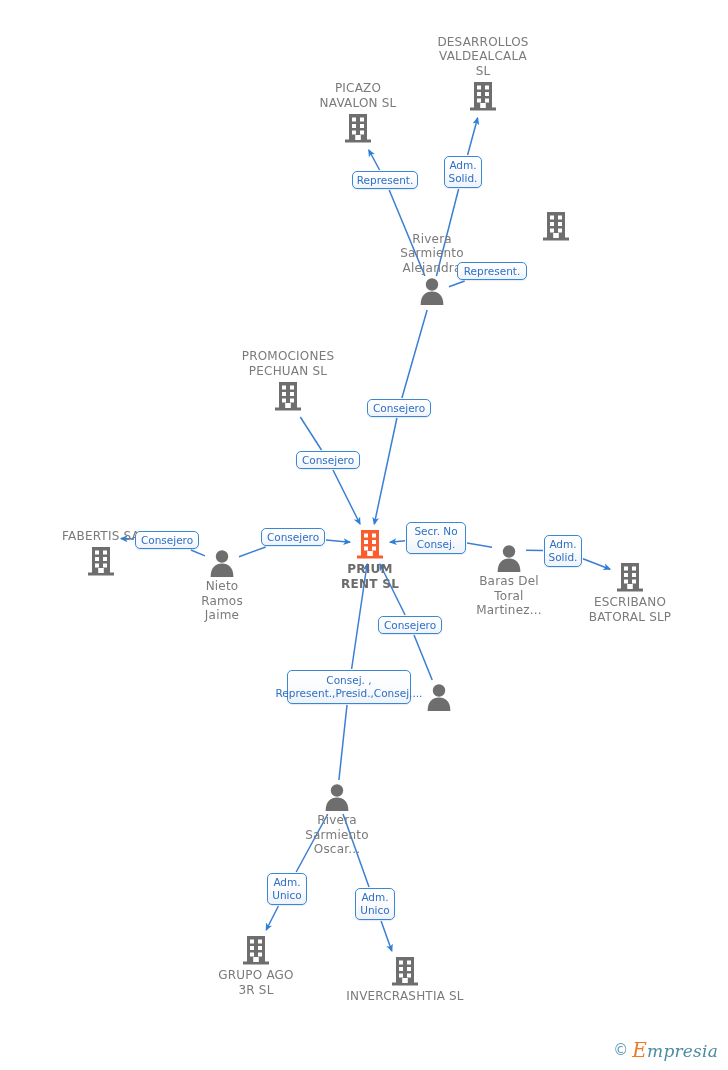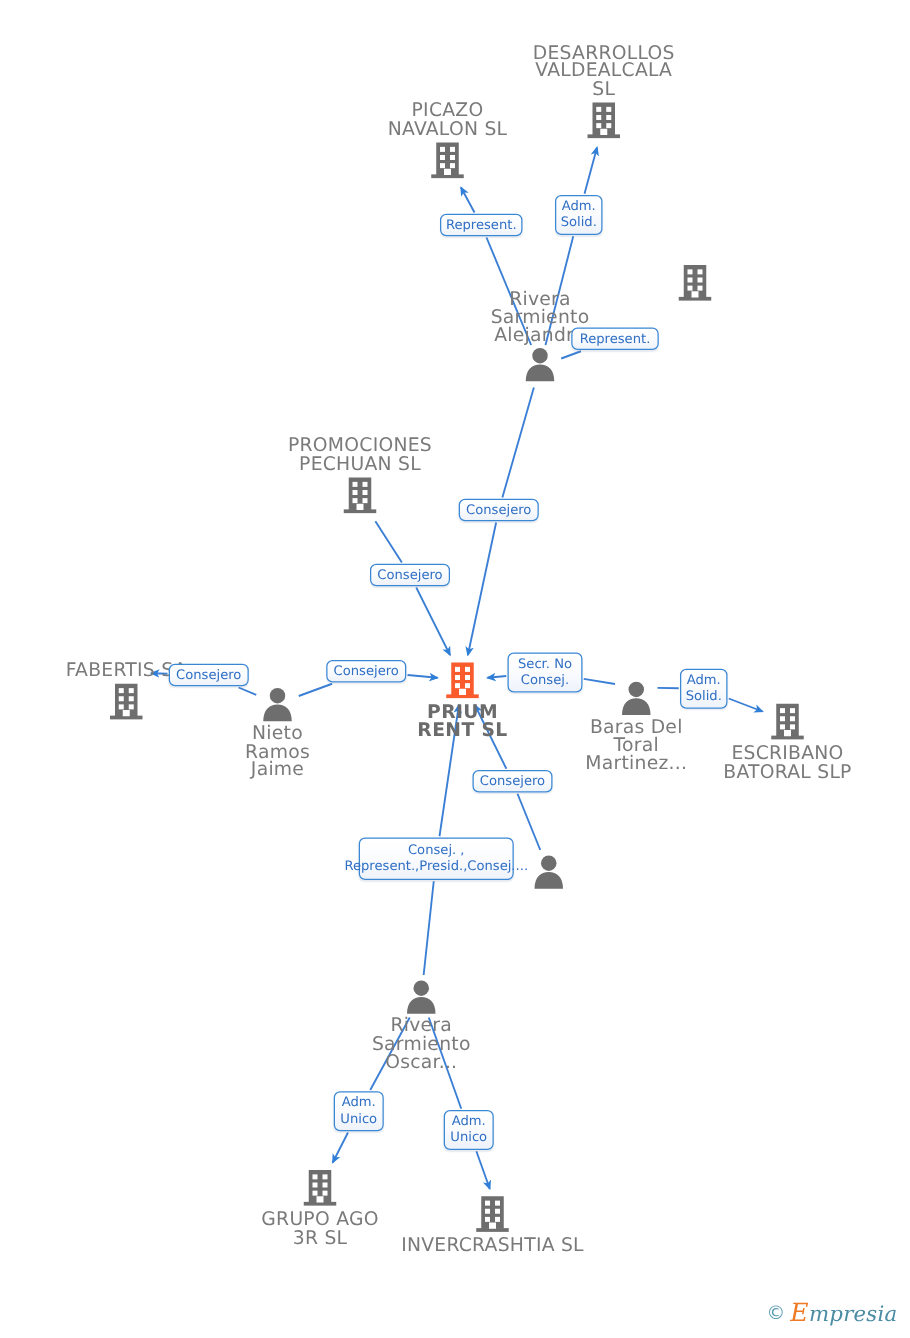--- a/index.html
+++ b/index.html
@@ -20,21 +20,21 @@
     top: 0;
     width: 728px;
     height: 1070px;
   }
   .node {
     position: absolute;
     text-align: center;
     transform: translateX(-50%);
   }
   .node-label {
-    font-size: 15px;
+    font-size: 12px;
     line-height: 14.5px;
     color: #7a7a7a;
     letter-spacing: 0.2px;
     white-space: pre-line;
   }
   .node-label.below {
     margin-top: 1px;
   }
   .node-label.above {
     margin-bottom: 1px;
@@ -284,21 +284,21 @@
         <rect x="19" y="6.5" width="4" height="4" fill="#fff"></rect>
         <rect x="11" y="13" width="4" height="4" fill="#fff"></rect>
         <rect x="19" y="13" width="4" height="4" fill="#fff"></rect>
         <rect x="11" y="19.5" width="4" height="4" fill="#fff"></rect>
         <rect x="19" y="19.5" width="4" height="4" fill="#fff"></rect>
         <rect x="14.2" y="24" width="5.6" height="5" fill="#fff"></rect>
       </svg>
       <div class="node-label below">GRUPO AGO
 3R SL</div>
     </div>
-    <div class="node" style="left: 394px; width: 150px; top: 954px;">
+    <div class="node" style="left: 405px; width: 150px; top: 954px;">
       <svg class="ico" width="34" height="34" viewBox="0 0 34 34">
         <rect x="8" y="3" width="18" height="26" fill="#6e6e6e"></rect>
         <rect x="4" y="28.5" width="26" height="3" fill="#6e6e6e"></rect>
         <rect x="11" y="6.5" width="4" height="4" fill="#fff"></rect>
         <rect x="19" y="6.5" width="4" height="4" fill="#fff"></rect>
         <rect x="11" y="13" width="4" height="4" fill="#fff"></rect>
         <rect x="19" y="13" width="4" height="4" fill="#fff"></rect>
         <rect x="11" y="19.5" width="4" height="4" fill="#fff"></rect>
         <rect x="19" y="19.5" width="4" height="4" fill="#fff"></rect>
         <rect x="14.2" y="24" width="5.6" height="5" fill="#fff"></rect>

